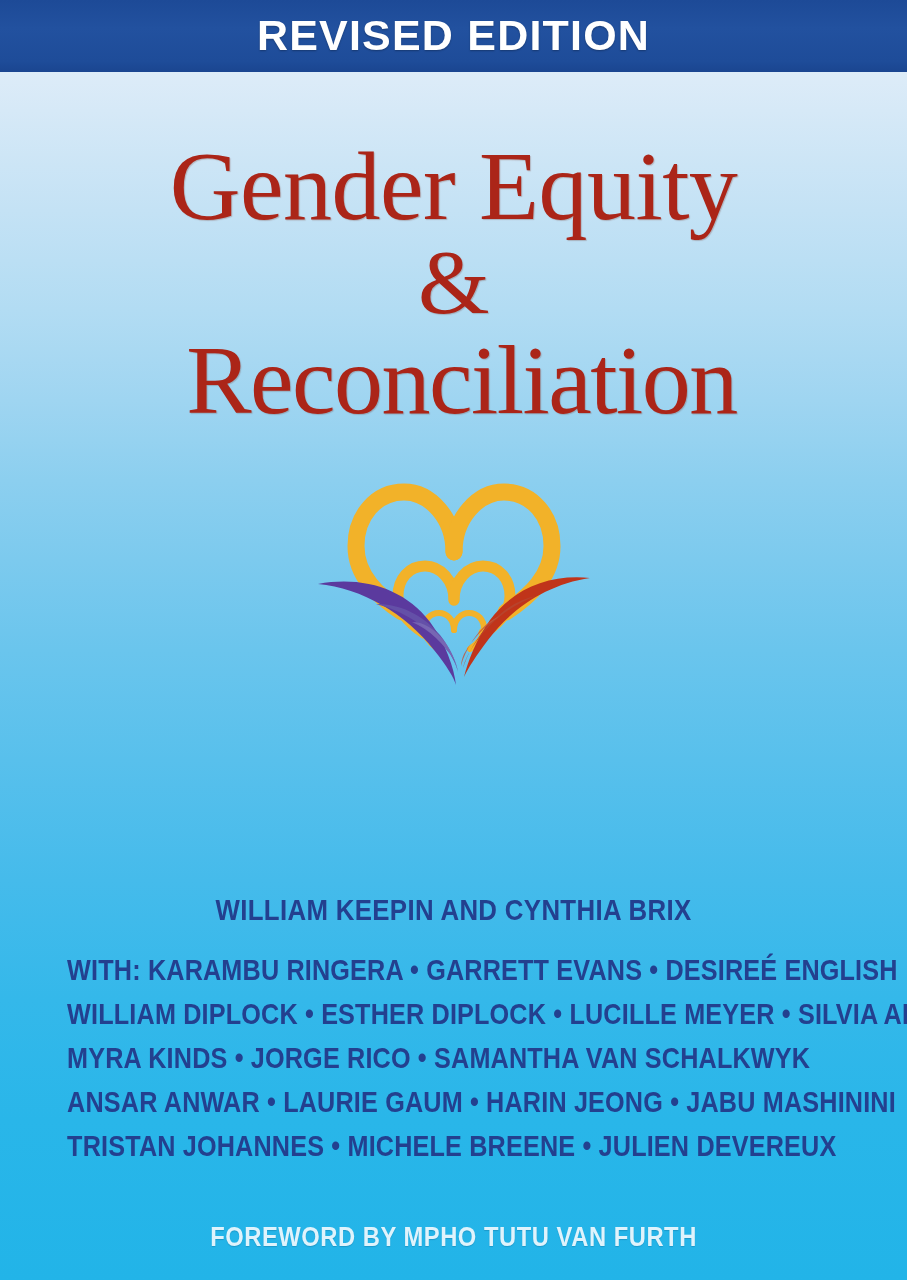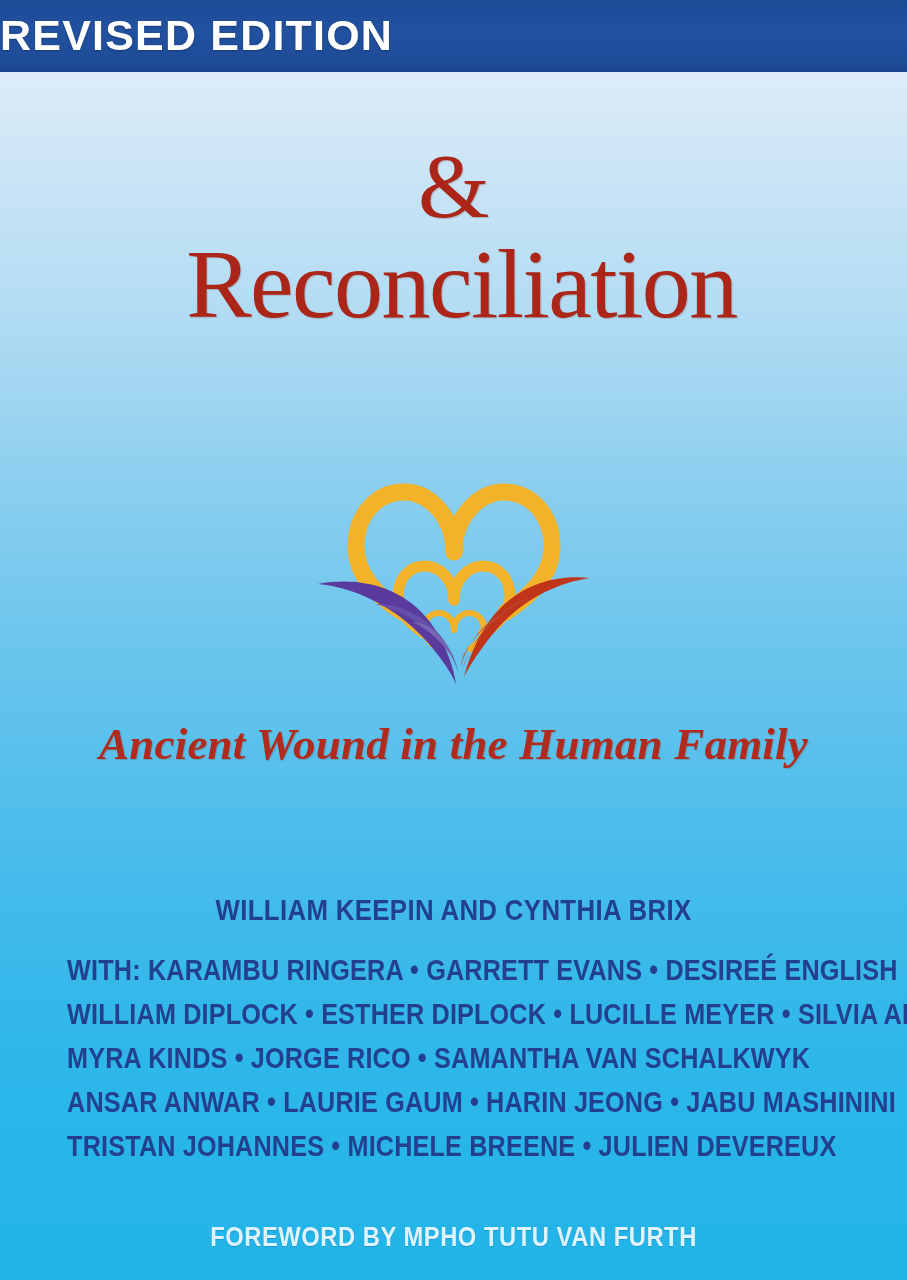--- a/index.html
+++ b/index.html
@@ -41,21 +41,21 @@
     background: linear-gradient(to bottom, #1c4894 0%, #21509f 35%, #1f4c9a 80%, #1b4governing 100%);
     background: linear-gradient(to bottom, #1d4a97 0%, #22519f 40%, #1e4c99 85%, #1a4590 100%);
     box-sizing: border-box;
   }
   #banner-text {
     position: absolute;
     top: 50%;
     left: 0;
     width: 100%;
     transform: translateY(-52%);
-    text-align: left;
+    text-align: center;
     color: #ffffff;
     font-family: "Liberation Sans", sans-serif;
     font-weight: bold;
     font-size: 43px;
     letter-spacing: 1.2px;
     text-shadow: 0 1px 2px rgba(0,0,0,0.28);
   }
 
   
   #title-block {
@@ -166,20 +166,21 @@
 </head>
 <body>
 
 <div id="cover">
 
   <div id="banner">
     <div id="banner-text">REVISED EDITION</div>
   </div>
 
   <div id="title-block">
+    <span class="title-line line1">Gender Equity</span>
     <span class="title-line amp">&amp;</span>
     <span class="title-line line3">Reconciliation</span>
   </div>
 
   <div id="logo">
     <svg viewBox="0 0 300 215" width="300" height="215" xmlns="http://www.w3.org/2000/svg">
 
       <path d="M150 80
                C150 46 126 20 100 20
                C72 20 52 44 52 74
@@ -239,21 +240,20 @@
 
       <path d="M196 144
                C180 154 168 168 160 182
                C158 186 157 191 157 194
                C159 186 163 177 169 168
                C177 156 186 148 196 144 Z" fill="#c05840" opacity="0.85"></path>
     </svg>
   </div>
 
   <div id="subtitle">
-    <span class="sub-line">Ancient Wound in the Human Family</span>
   </div>
 
   <div id="authors">WILLIAM KEEPIN AND CYNTHIA BRIX</div>
 
   <div id="contributors">
     <span class="contrib-line">WITH:  KARAMBU RINGERA • GARRETT EVANS • DESIREÉ ENGLISH</span>
     <span class="contrib-line">WILLIAM DIPLOCK • ESTHER DIPLOCK • LUCILLE MEYER • SILVIA ARAYA</span>
     <span class="contrib-line">MYRA KINDS • JORGE RICO •  SAMANTHA VAN SCHALKWYK</span>
     <span class="contrib-line">ANSAR ANWAR • LAURIE GAUM • HARIN JEONG • JABU MASHININI</span>
     <span class="contrib-line">TRISTAN JOHANNES • MICHELE BREENE • JULIEN DEVEREUX</span>

